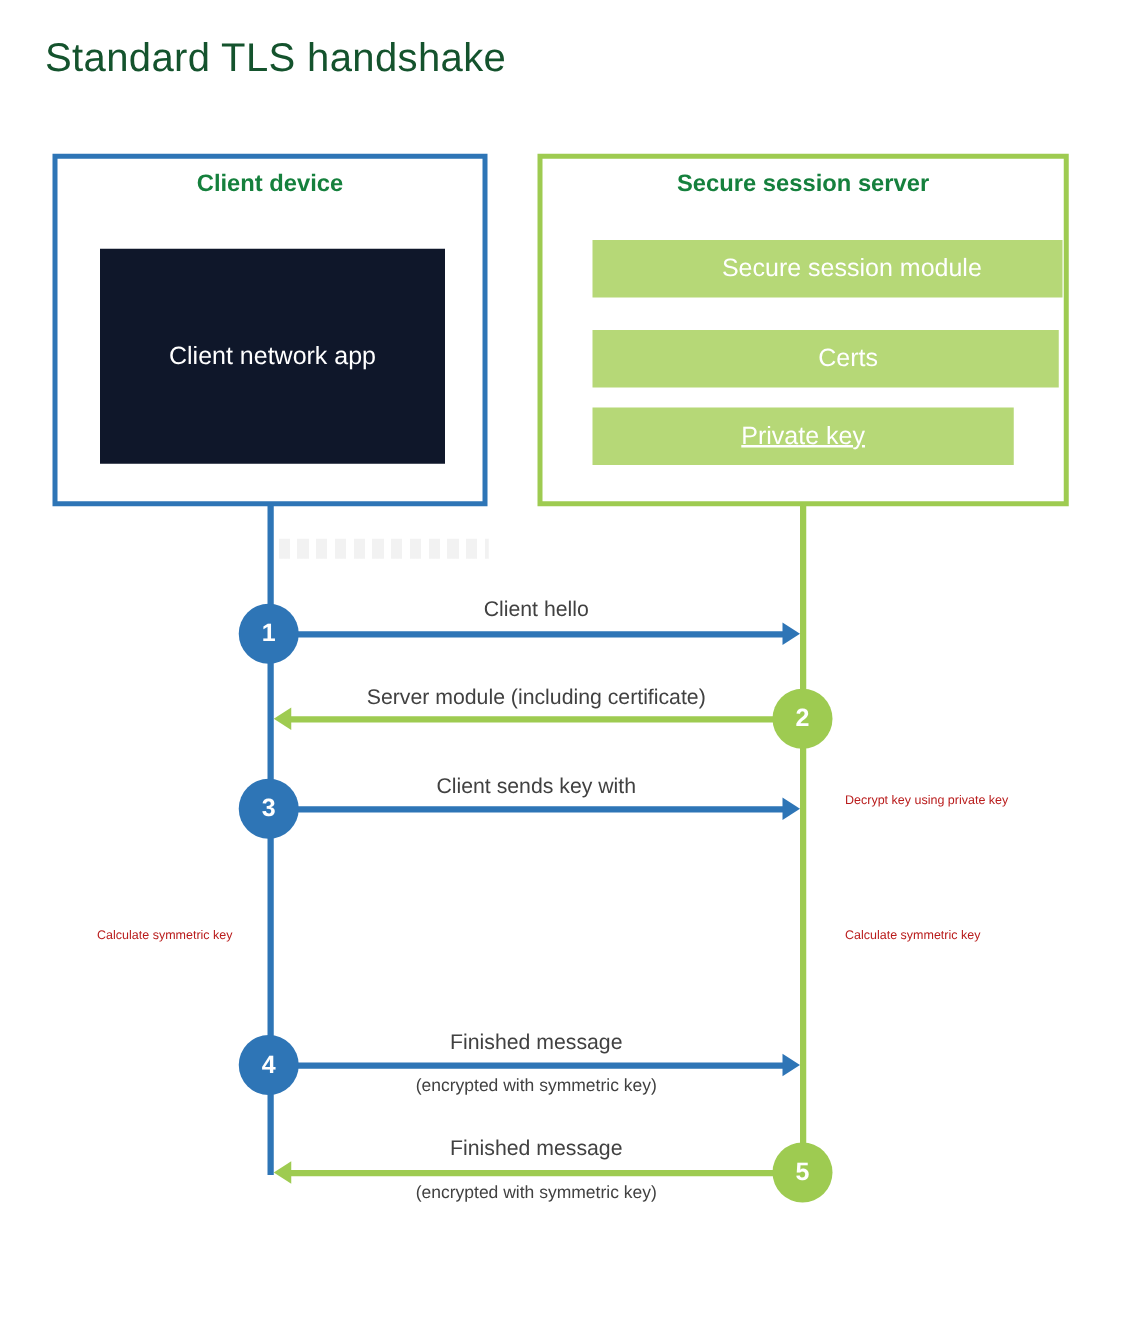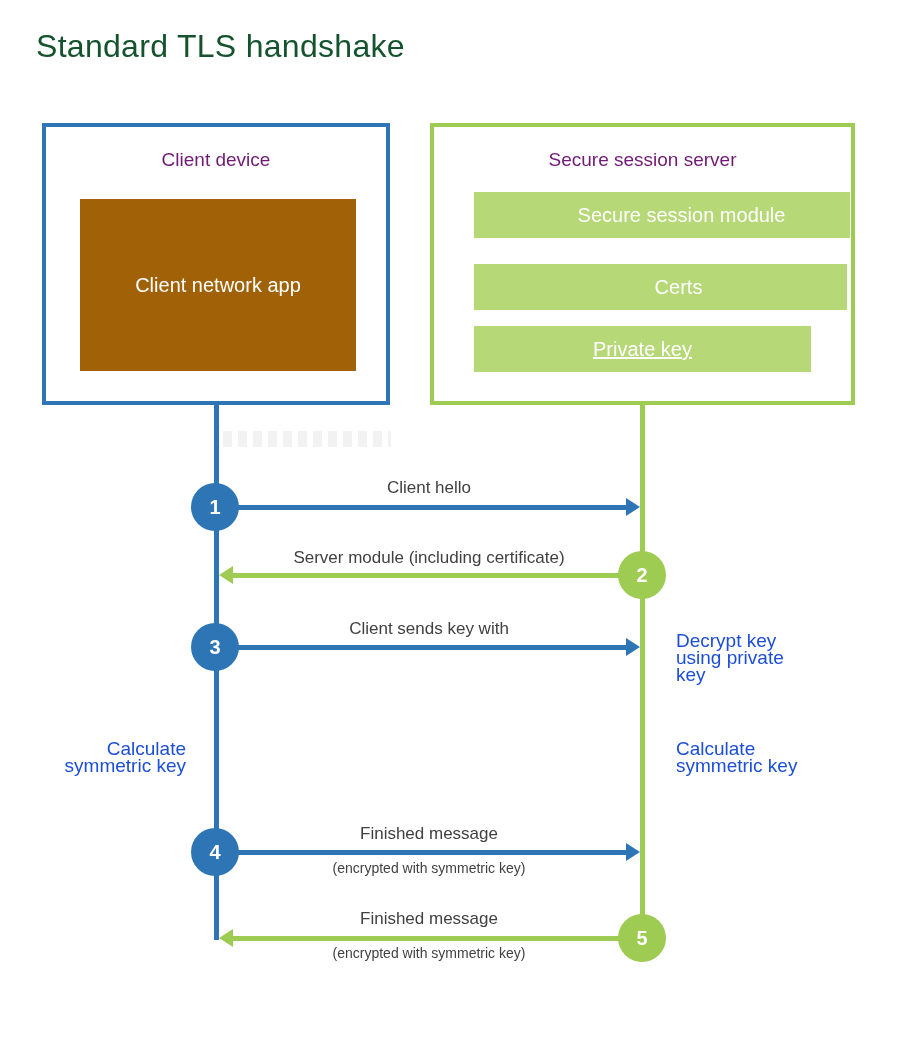--- a/index.html
+++ b/index.html
@@ -9,25 +9,25 @@
   }
   .page-title {
     position:absolute; left:36px; top:28px;
     font-size:32px; font-weight:400; color:#14532d; letter-spacing:0.3px;
   }
 
   
   .actor-box { position:absolute; top:123px; height:282px; background:#ffffff; box-sizing:border-box; }
   .client-box { left:42px;  width:348px; border:4px solid #2e75b6; }
   .server-box { left:430px; width:425px; border:4px solid #9ecb51; }
-  .box-title { margin-top:22px; text-align:center; font-size:19px; font-weight:normal; color:#701a75; }
+  .box-title { margin-top:10px; text-align:center; font-size:19px; font-weight:bold; color:#15803d; }
 
   .app-rect {
     position:absolute; left:34px; top:72px; width:276px; height:172px;
-    background:#a16207; color:#ffffff; font-size:20px; line-height:28px;
+    background:#0f172a; color:#ffffff; font-size:20px; line-height:28px;
     display:flex; align-items:center; justify-content:center; text-align:center;
     padding:0 40px; box-sizing:border-box;
   }
   .module-bar {
     position:absolute; left:40px; width:337px; height:46px;
     background:#b6d877; color:#ffffff; font-size:20px;
     text-align:center; line-height:46px;
   }
   .bar-1 { top:65px;padding-left:39px; } .bar-2 { top:137px;padding-left:36px; } .bar-3 { top:199px;text-decoration:underline; }
 
@@ -84,21 +84,21 @@
   }
   .msg-sublabel {
     position:absolute; left:229px; width:400px; text-align:center;
     font-size:14px; color:#414141; z-index:1;
   }
   .l1 { top:478px; } .l2 { top:548px; } .l3 { top:619px; }
   .l4 { top:824px; } .l5 { top:909px; }
   .s3 { top:655px; } .s4 { top:860px; } .s5 { top:945px; }
 
   
-  .side-note { position:absolute; font-size:19px; color:#1d4ed8; line-height:17px; }
+  .side-note { position:absolute; font-size:10px; color:#b91c1c; line-height:17px; }
   .note-decrypt    { left:676px; top:632px; width:140px; text-align:left; }
   .note-calc-left  { left:58px;  top:740px; width:128px; text-align:right; }
   .note-calc-right { left:676px; top:740px; width:128px; text-align:left; }
 </style>
 </head>
 <body>
 
 <div class="canvas">
 
   <div class="page-title">Standard TLS handshake</div>

